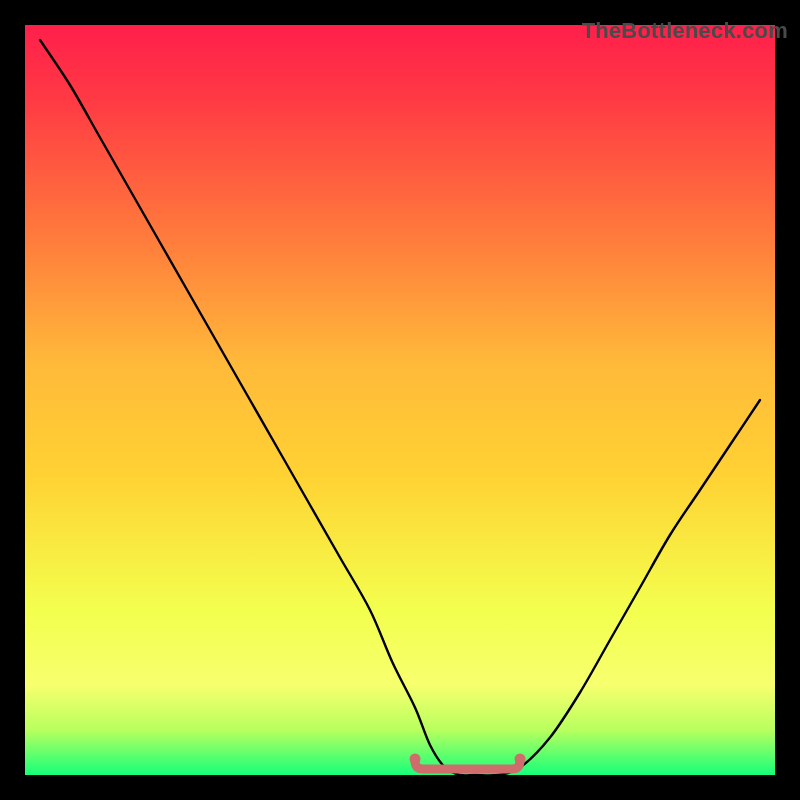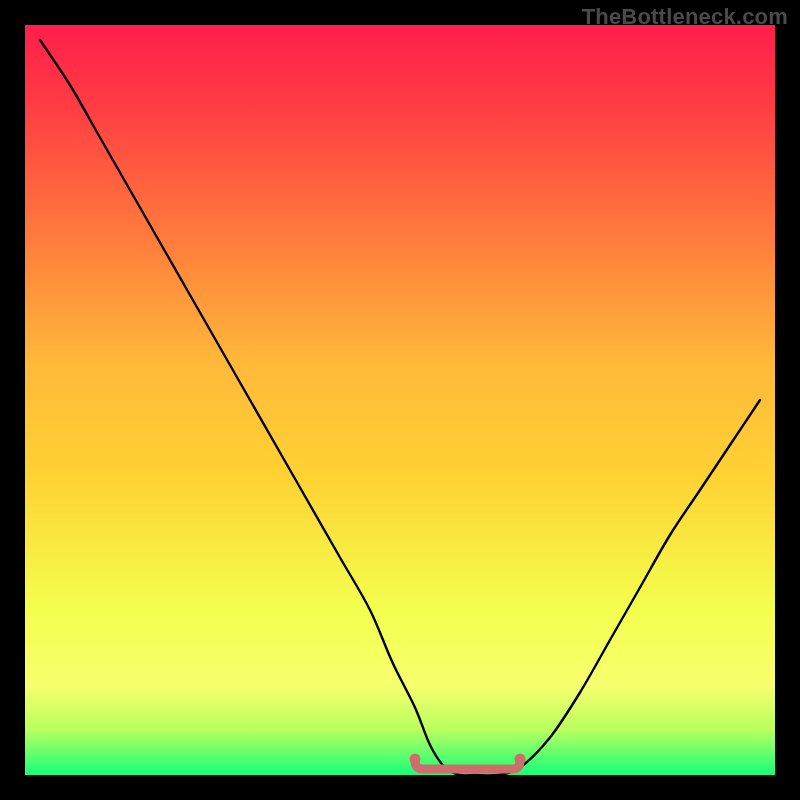--- a/index.html
+++ b/index.html
@@ -5,21 +5,21 @@
   * { margin: 0; padding: 0; box-sizing: border-box; }
   html, body { width: 800px; height: 800px; overflow: hidden; background: #000; }
   .frame {
     position: relative;
     width: 800px;
     height: 800px;
     background: #000;
   }
   .watermark {
     position: absolute;
-    top: 4px;
+    top: 18px;
     right: 12px;
     font-family: Arial, Helvetica, sans-serif;
     font-size: 22px;
     font-weight: 600;
     color: #4a4a4a;
     letter-spacing: 0.2px;
     z-index: 10;
   }
   .plot {
     position: absolute;

